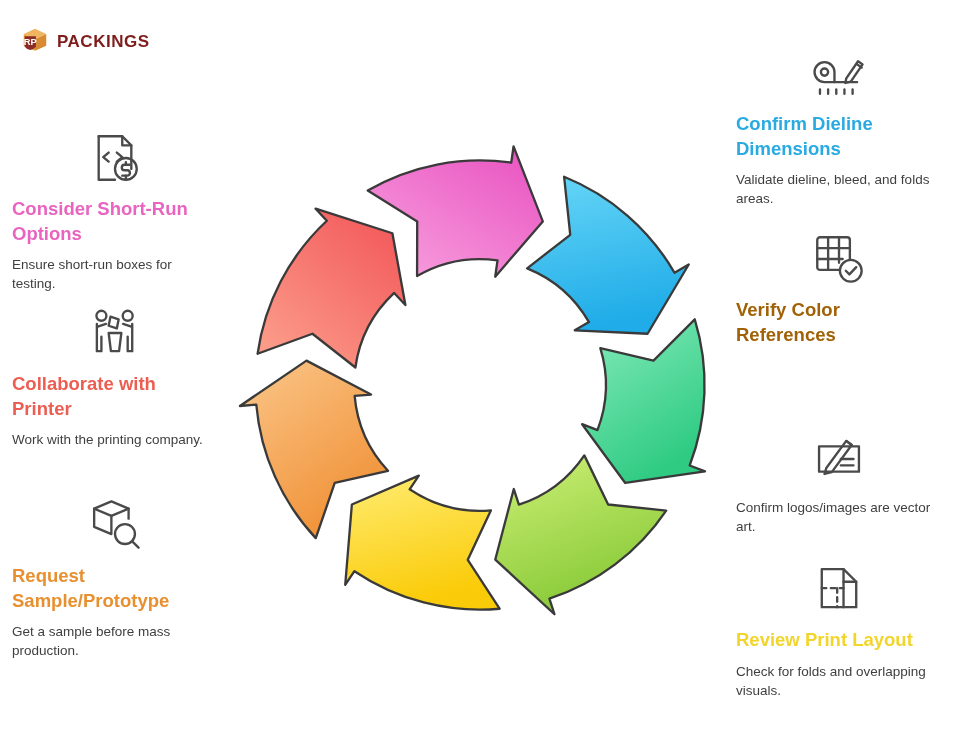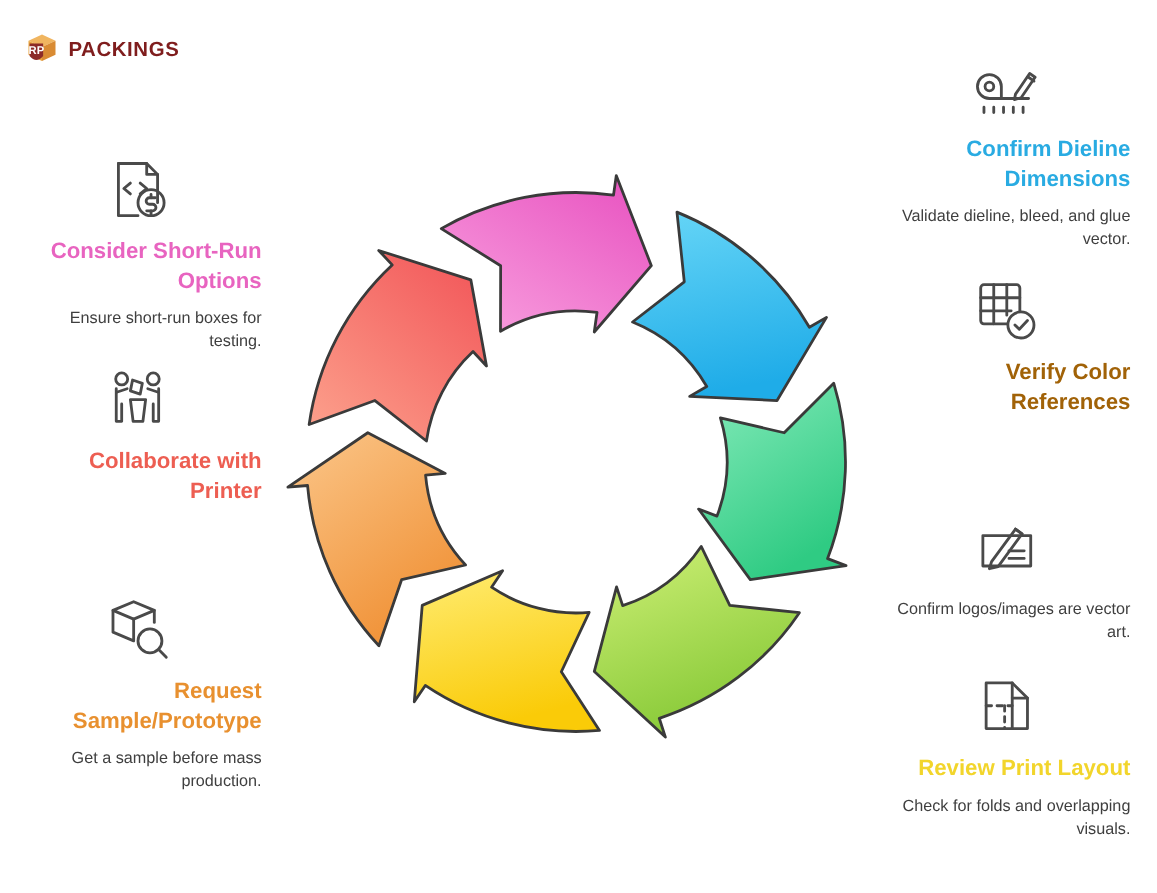--- a/index.html
+++ b/index.html
@@ -36,21 +36,21 @@
   }
 
   
   .col { position: absolute; width: 230px; }
   #col-left  { left: 0px;   top: 0; }
   #col-right { left: 724px; top: 0; }
 
   .item {
     position: absolute;
     width: 230px;
-    text-align: right;
+    text-align: left;
     padding: 0 12px;
   }
   .item .ico {
     height: 62px;
     display: flex;
     align-items: center;
     justify-content: center;
     margin-bottom: 8px;
   }
   .item .ico svg { display: block; }
@@ -132,20 +132,21 @@
           <path d="M12 22 v30 M12 52 h5 M17 52 v-16"></path>
           <path d="M13 25 l9 -3"></path>
           <circle cx="46" cy="13" r="5.5"></circle>
           <path d="M51 22 v30 M51 52 h-5 M46 52 v-16"></path>
           <path d="M50 25 l-9 -3"></path>
           <path d="M27 14 l9 3 -2 10 -9 -3 z"></path>
           <path d="M25 32 h14 l-2.5 20 h-9 z"></path>
         </svg>
       </div>
       <div class="title" style="color:#ED5E52">Collaborate with Printer</div>
+      <div class="desc">Work with the printing company.</div>
     </div>
 
     <div class="item" id="li-2">
       <div class="ico">
         <svg width="58" height="58" viewBox="0 0 64 64" fill="none" stroke="#4a4a4a" stroke-width="2.6" stroke-linecap="round" stroke-linejoin="round">
           <path d="M28 6 L47 14 L28 22 L9 14 Z"></path>
           <path d="M9 14 v20 l19 8 v-20"></path>
           <path d="M47 14 v11"></path>
           <circle cx="43" cy="42" r="11"></circle>
           <path d="M51 50 l7 7"></path>
@@ -163,21 +164,21 @@
         <svg width="58" height="58" viewBox="0 0 64 64" fill="none" stroke="#4a4a4a" stroke-width="2.6" stroke-linecap="round" stroke-linejoin="round">
           <path d="M16 42 a11 11 0 1 1 11 -11 v11 z"></path>
           <circle cx="16" cy="31" r="4"></circle>
           <path d="M27 42 h25"></path>
           <path d="M40 38 l13 -19 5 3.5 -13 19 -6 1.5 z"></path>
           <path d="M52 22.5 l5 3.5"></path>
           <path d="M11 50 v5 M20 50 v5 M29 50 v5 M38 50 v5 M47 50 v5"></path>
         </svg>
       </div>
       <div class="title" style="color:#29ABE2">Confirm Dieline Dimensions</div>
-      <div class="desc">Validate dieline, bleed, and glue vector.</div>
+      <div class="desc">Validate dieline, bleed, and folds areas.</div>
     </div>
 
     <div class="item" id="ri-1">
       <div class="ico">
         <svg width="58" height="58" viewBox="0 0 64 64" fill="none" stroke="#4a4a4a" stroke-width="2.6" stroke-linecap="round" stroke-linejoin="round">
           <rect x="8" y="8" width="36" height="36" rx="3"></rect>
           <path d="M20 8 v36 M32 8 v28 M8 20 h36 M8 32 h28"></path>
           <circle cx="45" cy="45" r="12" fill="#ffffff"></circle>
           <path d="M39.5 45 l4 4 7.5 -8"></path>
         </svg>

